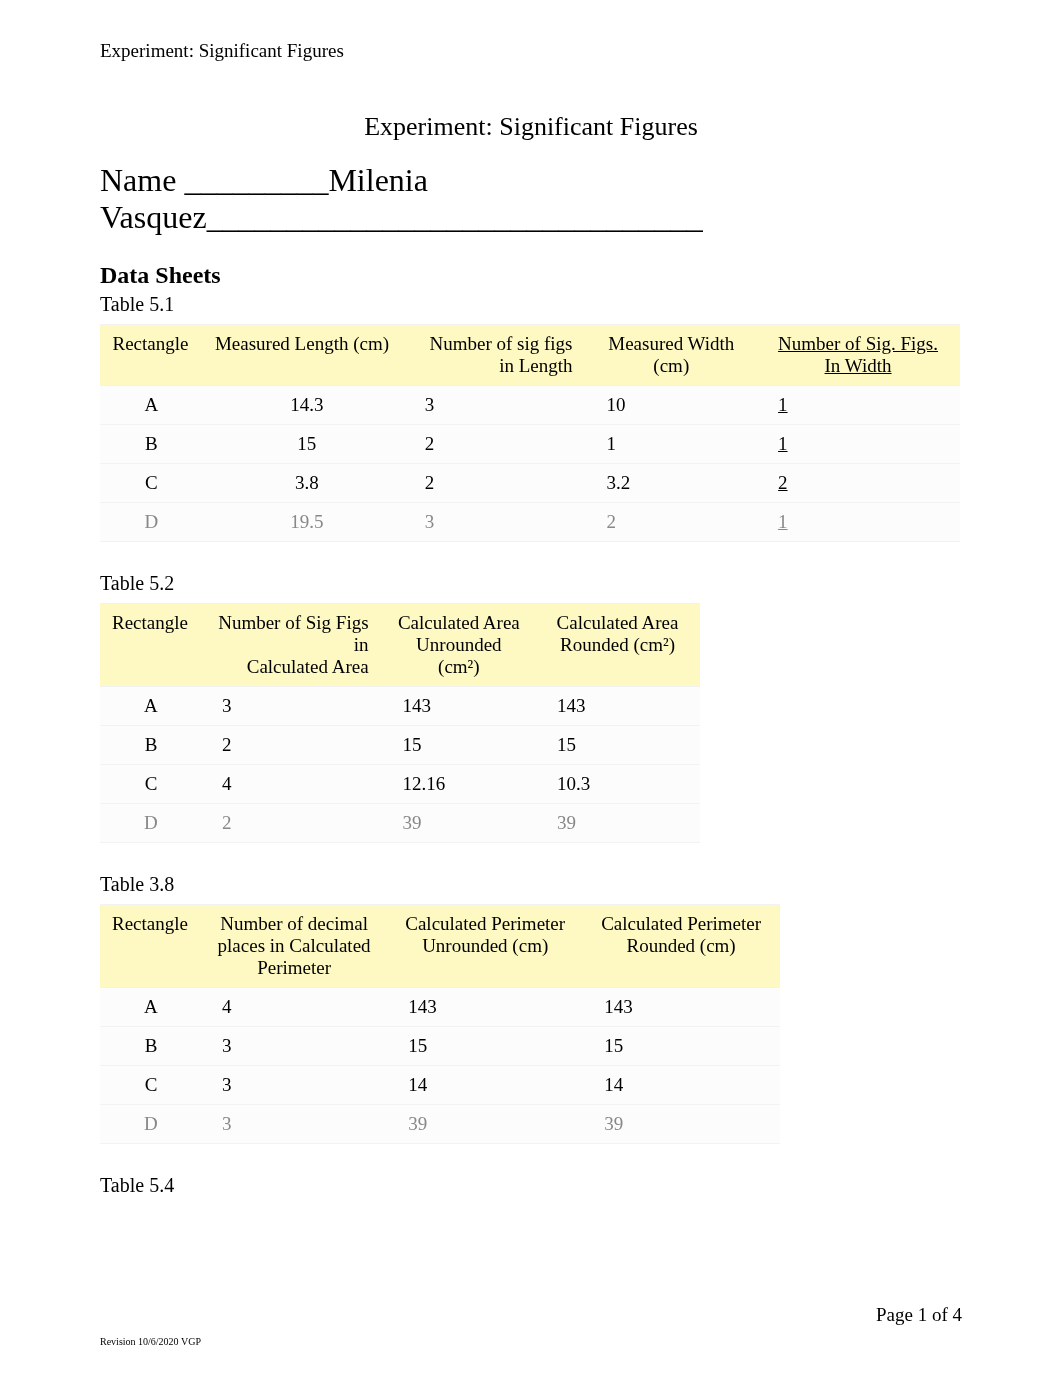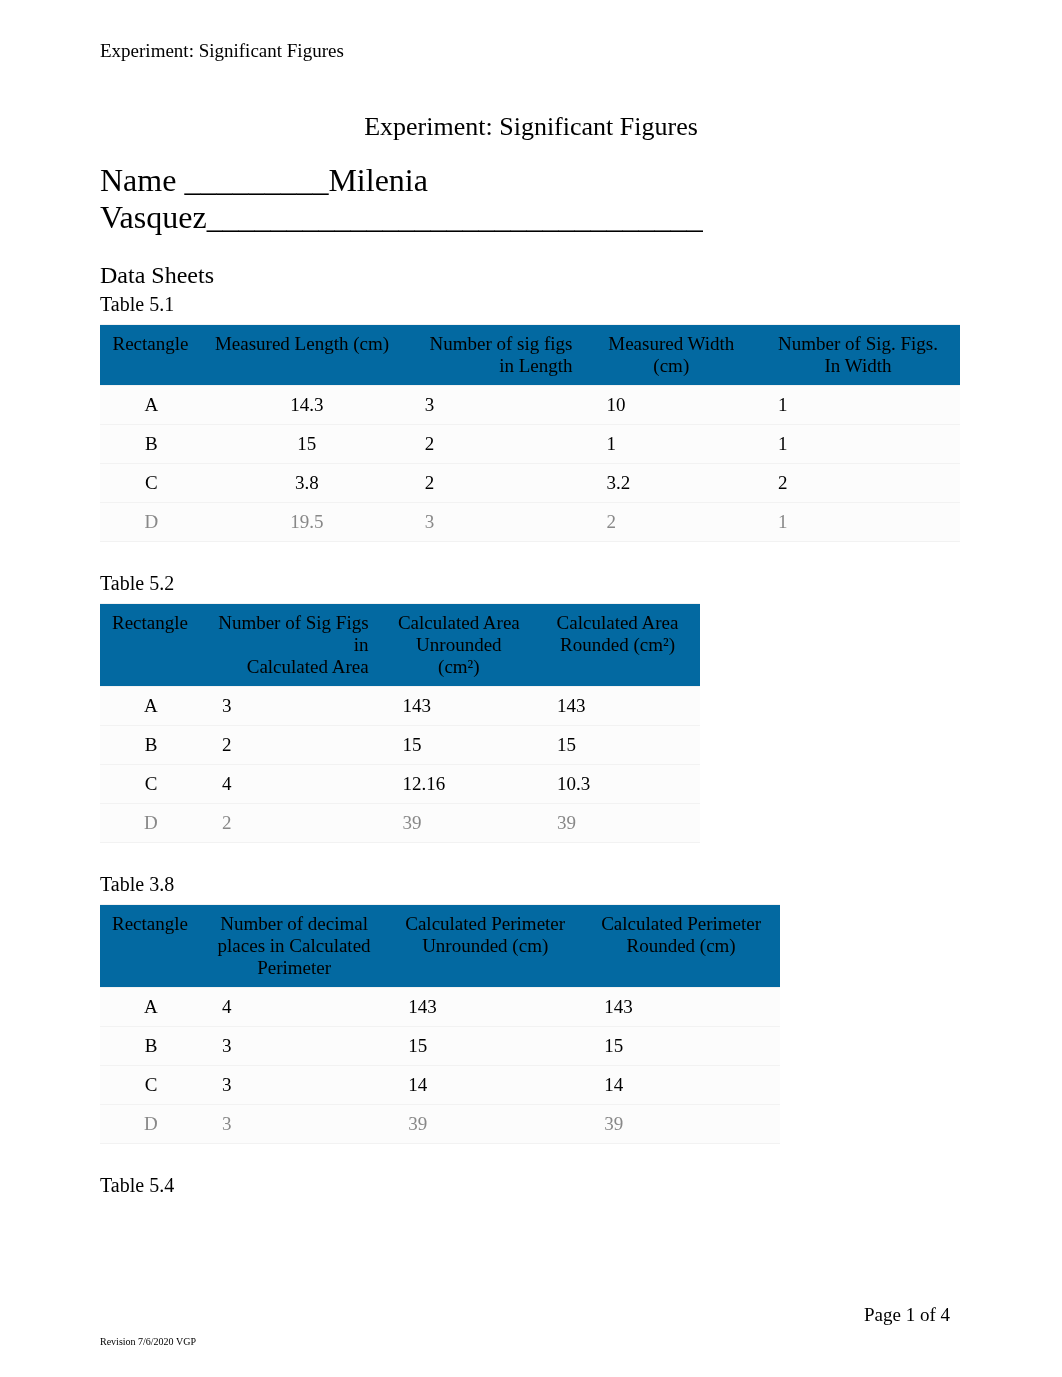--- a/index.html
+++ b/index.html
@@ -23,61 +23,62 @@
     font-size: 26px;
     margin-bottom: 20px;
   }
   .name-line {
     font-size: 32px;
     margin-bottom: 26px;
   }
   .section-heading {
     font-size: 24px;
     margin-bottom: 2px;
+    font-weight: bold;
   }
   .table-label {
     font-size: 20px;
     margin-top: 4px;
     margin-bottom: 8px;
   }
   table {
     border-collapse: collapse;
     width: auto;
     margin-bottom: 30px;
   }
   table th, table td {
     padding: 8px 14px;
     font-weight: normal;
     vertical-align: top;
     text-align: left;
     position: relative;
   }
   table th {
-    background: #0369a1;
+    background: #fef9c3;
     border-top: 1px solid rgba(0,0,0,0.05);
     border-bottom: 1px solid rgba(0,0,0,0.05);
     padding-left: 12px;
   }
   table td {
     background: #fcfcfc;
     border-top: 1px solid rgba(0,0,0,0.05);
     border-bottom: 1px solid rgba(0,0,0,0.05);
   }
   .blur-row td {
     color: #888;
     filter: blur(0.4px);
   }
   table.t1 { width: 860px; }
   table.t2 { width: 600px; }
   table.t3 { width: 680px; }
   table.t1 th:nth-child(1), table.t1 td:nth-child(1) { width: 90px; text-align: center;}
   table.t1 th:nth-child(2), table.t1 td:nth-child(2) { width: 200px;}
   table.t1 th:nth-child(3), table.t1 td:nth-child(3) { width: 180px; text-align:right;}
   table.t1 th:nth-child(4), table.t1 td:nth-child(4) { width: 170px; text-align:center;}
-  table.t1 th:nth-child(5), table.t1 td:nth-child(5) { width: 200px; text-align:center;}
+  table.t1 th:nth-child(5), table.t1 td:nth-child(5) { width: 200px; text-align:center;text-decoration:underline;}
 
   table.t2 th:nth-child(1), table.t2 td:nth-child(1) { width: 100px; text-align:center;}
   table.t2 th:nth-child(2), table.t2 td:nth-child(2) { width: 190px; text-align:right;}
   table.t2 th:nth-child(3), table.t2 td:nth-child(3) { width: 160px; text-align:center;}
   table.t2 th:nth-child(4), table.t2 td:nth-child(4) { width: 170px; text-align:center;}
   table.t2 td:nth-child(2){ text-align:left; padding-left:20px;}
   table.t2 td:nth-child(3){ text-align:left; padding-left:20px;}
   table.t2 td:nth-child(4){ text-align:left; padding-left:20px;}
 
   table.t3 th:nth-child(1), table.t3 td:nth-child(1) { width: 100px; text-align:center;}
@@ -85,21 +86,21 @@
   table.t3 th:nth-child(3), table.t3 td:nth-child(3) { width: 200px; text-align:center;}
   table.t3 th:nth-child(4), table.t3 td:nth-child(4) { width: 200px; text-align:center;}
   table.t3 td:nth-child(2){ text-align:left; padding-left:20px;}
   table.t3 td:nth-child(3){ text-align:left; padding-left:20px;}
   table.t3 td:nth-child(4){ text-align:left; padding-left:20px;}
 
   .footer {
     position: absolute;
     bottom: 30px;
     left: 100px;
-    right: 112px;
+    right: 100px;
     font-size: 19px;
   }
   .footer .page { text-align: right; }
   .footer .rev { font-size: 10px; margin-top: 10px; }
   .th-sub { display:block; }
   table.t1 td:nth-child(2){ text-align:center; padding-left:20px;}
   table.t1 td:nth-child(3){ text-align:left; padding-left:20px;}
   table.t1 td:nth-child(4){ text-align:left; padding-left:20px;}
   table.t1 td:nth-child(5){ text-align:left; padding-left:20px;}
 </style>
@@ -257,14 +258,14 @@
       <td>3</td>
       <td>39</td>
       <td>39</td>
     </tr>
   </tbody>
 </table>
 <div class="table-label">Table 5.4</div>
 
 <div class="footer">
   <div class="page">Page 1 of 4</div>
-  <div class="rev">Revision 7/6/2020 VGP</div>
+  <div class="rev">Revision 10/6/2020 VGP</div>
 </div>
 
 </body></html>

